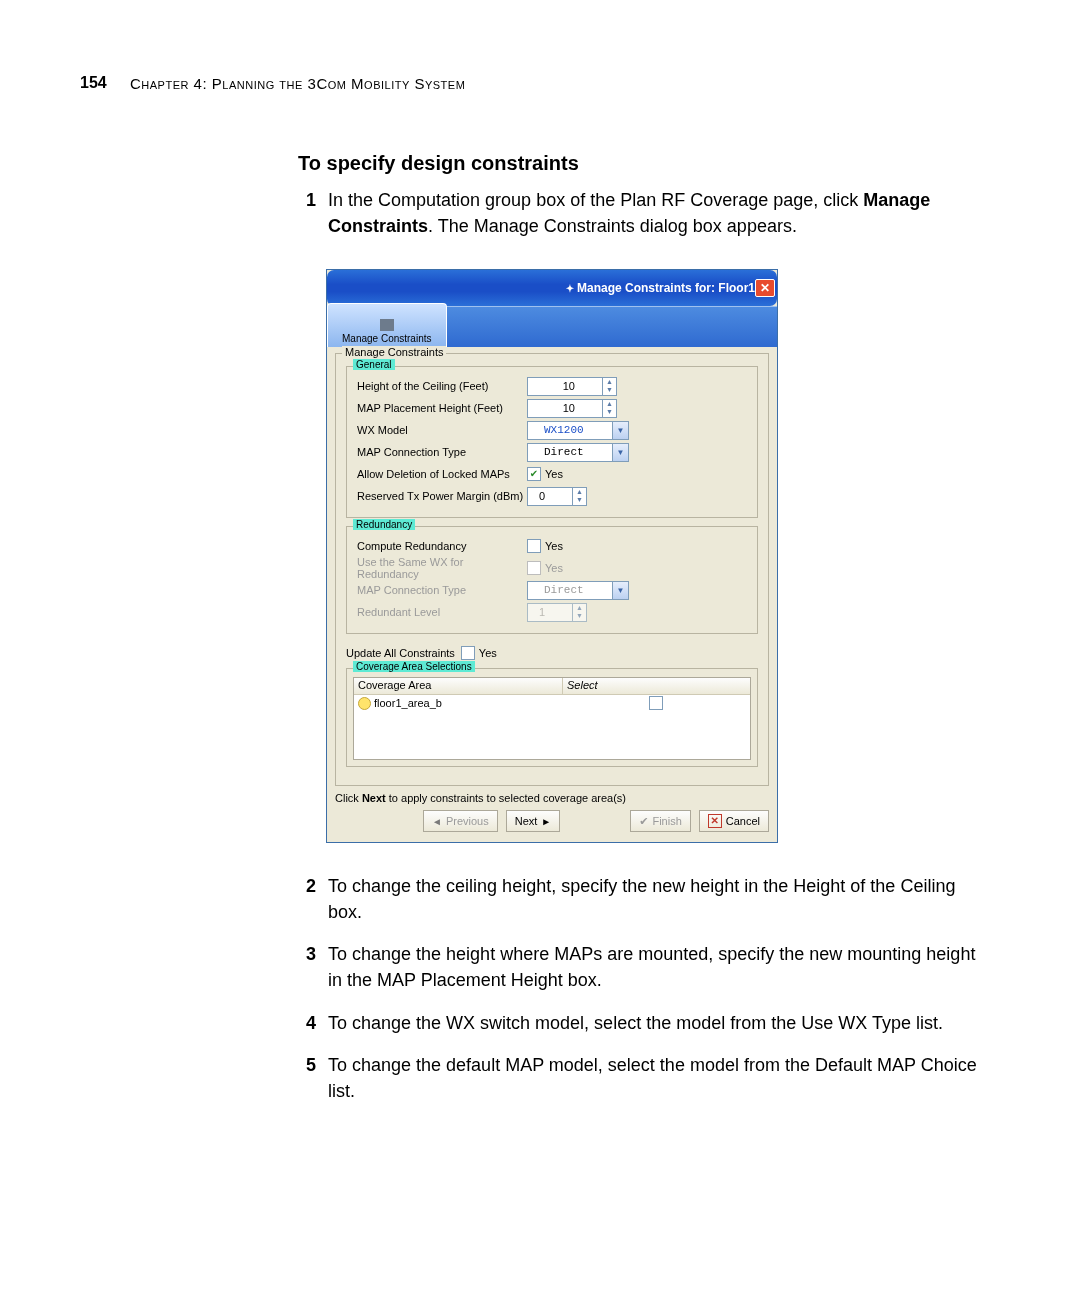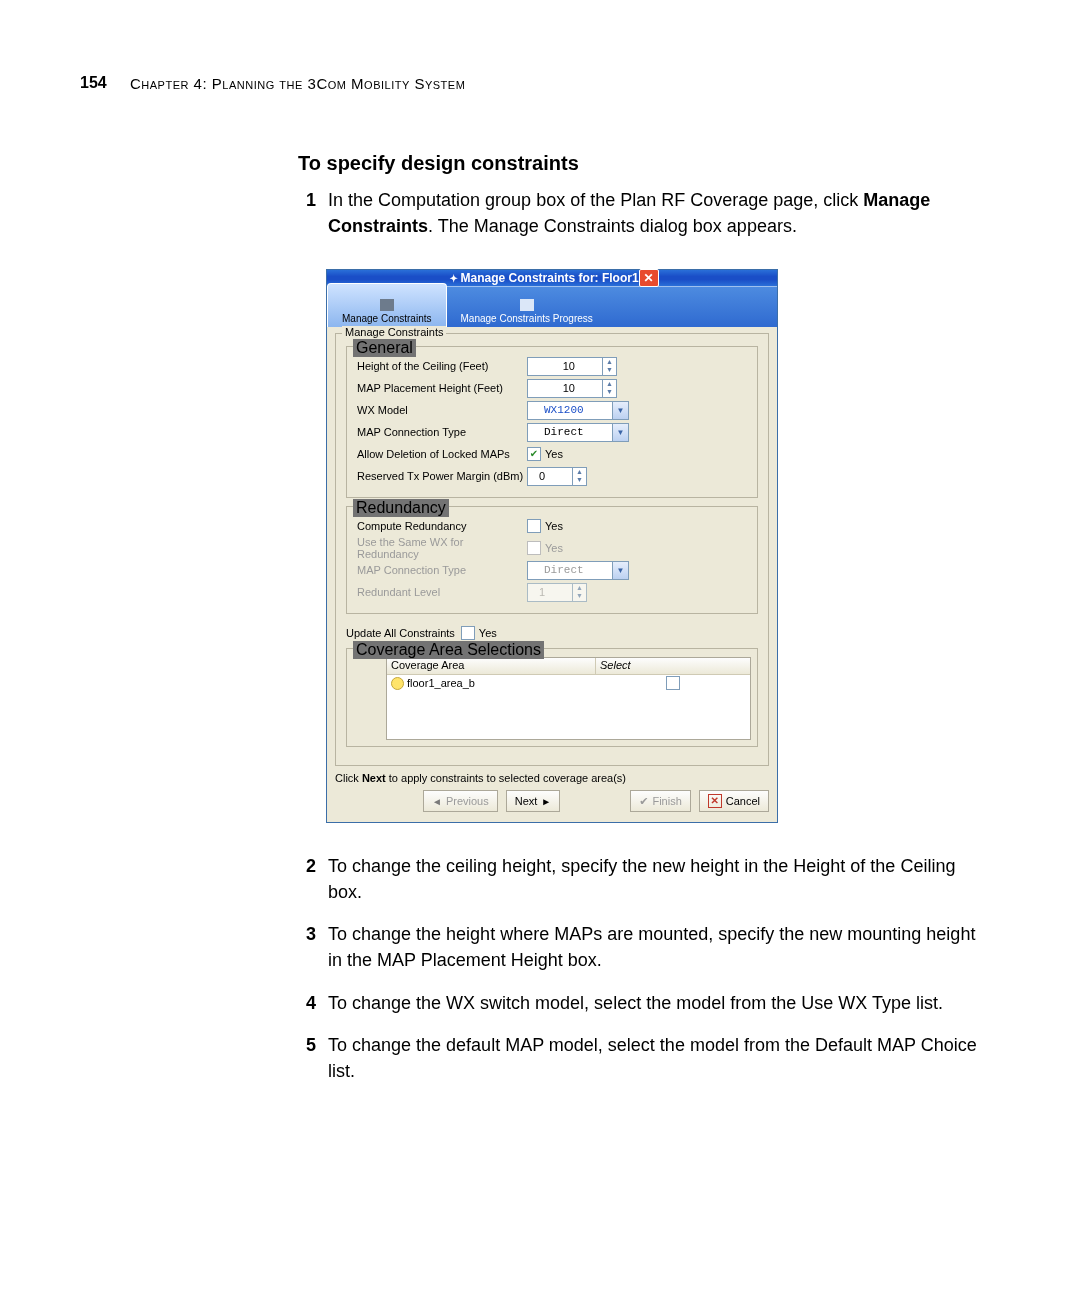--- a/index.html
+++ b/index.html
@@ -8,47 +8,47 @@
   .chapter-head{position:absolute;left:130px;top:75px;font-size:15px;font-variant:small-caps;letter-spacing:.5px;}
   .content{margin:82px 0 0 218px;max-width:680px;}
   .h2{font-weight:700;font-size:20px;margin:0 0 12px 0;}
   .step{display:flex;gap:12px;font-size:18px;line-height:1.45;margin:0 0 16px 0;}
   .step .n{font-weight:700;min-width:18px;text-align:right;}
   .bold{font-weight:700;}
   .shot-wrap{margin:30px 0 30px 28px;}
 
   
   .dlg{width:450px;border:1px solid #3b6ea8;background:#ece9d8;font-family:Tahoma,sans-serif;font-size:11px;color:#000;}
-  .dlg .titlebar{height:16px;background:linear-gradient(to bottom,#2a6fd8 0%,#1a4ec7 40%,#1a4ec7 60%,#2a6fd8 100%);color:#fff;display:flex;align-items:center;justify-content:center;padding:0 2px 0 6px;font-weight:700;font-size:12px;}
+  .dlg .titlebar{height:36px;background:linear-gradient(to bottom,#2a6fd8 0%,#1a4ec7 40%,#1a4ec7 60%,#2a6fd8 100%);color:#fff;display:flex;align-items:center;justify-content:flex-end;padding:0 2px 0 6px;font-weight:700;font-size:12px;border-radius:7px;}
   .dlg .titlebar .cls{width:18px;height:16px;background:#e84b2e;border:1px solid #fff;display:inline-flex;align-items:center;justify-content:center;color:#fff;font-weight:700;font-size:12px;line-height:1;border-radius:2px;}
   .dlg .tabstrip{background:linear-gradient(to bottom,#4d8be0,#2f6ad0);height:40px;display:flex;align-items:flex-end;padding:0 0 0 0;border-top:1px solid #9fc1ef;}
   .dlg .tab{display:flex;flex-direction:column;align-items:center;justify-content:flex-end;height:40px;padding:0 14px 3px;font-size:10px;color:#fff;}
   .dlg .tab.active{background:linear-gradient(to bottom,#cfe3ff,#8cb6ef);color:#000;border:1px solid #fff;border-bottom:none;border-radius:4px 4px 0 0;}
   .dlg .tab .ic{width:14px;height:12px;margin-bottom:2px;background:#6d7b8c;}
   .dlg .body{padding:6px 8px 6px 8px;}
   .grp{border:1px solid #b8b4a1;padding:8px 10px 10px;margin:0 0 6px 0;position:relative;}
   .grp>.lg{position:absolute;top:-8px;left:6px;background:#ece9d8;padding:0 3px;font-size:11px;}
   .inner-grp{border:1px solid #b8b4a1;padding:8px 10px 10px;margin:4px 0 8px 0;position:relative;}
-  .inner-grp>.lg{position:absolute;top:-8px;left:6px;background:#737373;padding:0 3px;font-size:16px;}
+  .inner-grp>.lg{position:absolute;top:-8px;left:6px;background:#5eead4;padding:0 3px;font-size:10px;}
   .row{display:flex;align-items:center;height:22px;}
   .row .lbl{width:170px;}
   .row.disabled{color:#9a9a9a;}
   .spin{display:inline-flex;align-items:center;border:1px solid #7f9db9;background:#fff;height:17px;gap:24px;}
   .spin input{width:44px;border:none;height:15px;text-align:right;padding:0 3px;font-size:11px;background:#fff;}
   .spin .ud{width:13px;height:17px;display:flex;flex-direction:column;border-left:1px solid #7f9db9;}
   .spin .ud span{flex:1;font-size:7px;line-height:8px;text-align:center;color:#5b7ca8;}
   .sel{border:1px solid #7f9db9;background:#fff;height:17px;display:inline-flex;align-items:center;}
   .sel .sv{padding:0 16px;width:52px;font-size:11px;font-family:Liberation Mono, monospace;}
   .sel .dd{width:15px;height:17px;background:linear-gradient(#e6eefc,#bcd1f1);border-left:1px solid #7f9db9;display:flex;align-items:center;justify-content:center;color:#3a64a6;font-size:8px;}
   .sel.disabled .sv{color:#9a9a9a;}
   .chk{display:inline-flex;align-items:center;gap:4px;}
   .chk .box{width:12px;height:12px;border:1px solid #7f9db9;background:#fff;display:inline-flex;align-items:center;justify-content:center;font-size:10px;color:#2a8a2a;line-height:1;}
   .chk.disabled{color:#9a9a9a;}
   .chk.disabled .box{color:#bdbdbd;border-color:#bdbdbd;}
-  .tbl{border:1px solid #aca899;background:#fff;margin-top:2px;margin-left:33px;}
+  .tbl{border:1px solid #aca899;background:#fff;margin-top:2px;}
   .tbl .hdr{display:flex;background:linear-gradient(#fdfdfd,#ece9d8);border-bottom:1px solid #cfcab4;height:16px;font-size:11px;}
   .tbl .hdr .c1{width:200px;padding:1px 4px;border-right:1px solid #cfcab4;}
   .tbl .hdr .c2{flex:1;padding:1px 4px;font-style:italic;}
   .tbl .trow{display:flex;height:16px;font-size:11px;align-items:center;}
   .tbl .trow .c1{width:200px;padding:0 4px;display:flex;align-items:center;gap:3px;}
   .tbl .trow .c2{flex:1;padding:0 4px;display:flex;justify-content:center;}
   .tbl .trow .ic{width:11px;height:11px;border:1px solid #c5a73a;border-radius:50%;background:#ffe46b;position:relative;}
   .tbl .space{height:48px;}
   .btm-note{font-size:11px;margin:4px 0 2px 0;}
   .btns{display:flex;justify-content:space-between;align-items:center;padding:4px 0 4px 0;gap:8px;}
@@ -80,24 +80,20 @@
       <div class="dlg">
         <div class="titlebar">
           <span><span style="font-size:10px;">✦ </span><span>Manage Constraints for: Floor1</span></span>
           <span class="cls">✕</span>
         </div>
         <div class="tabstrip">
           <div class="tab active">
             <span class="ic"></span>
             <span>Manage Constraints</span>
           </div>
-          <div class="tab">
-            <span class="ic" style="background:#dbe7f8;"></span>
-            <span>Manage Constraints Progress</span>
-          </div>
         </div>
         <div class="body">
           <div class="grp">
             <span class="lg">Manage Constraints</span>
 
             <div class="inner-grp">
               <span class="lg">General</span>
 
               <div class="row">
                 <span class="lbl">Height of the Ceiling (Feet)</span>

